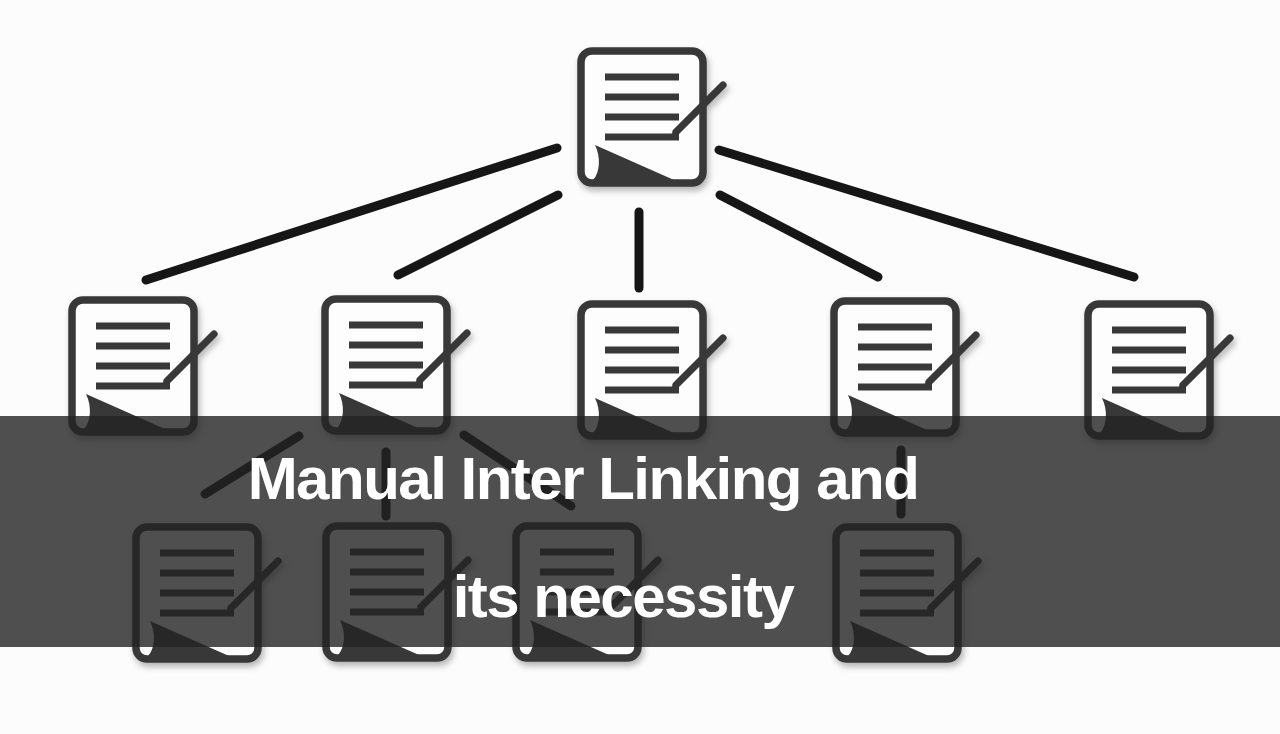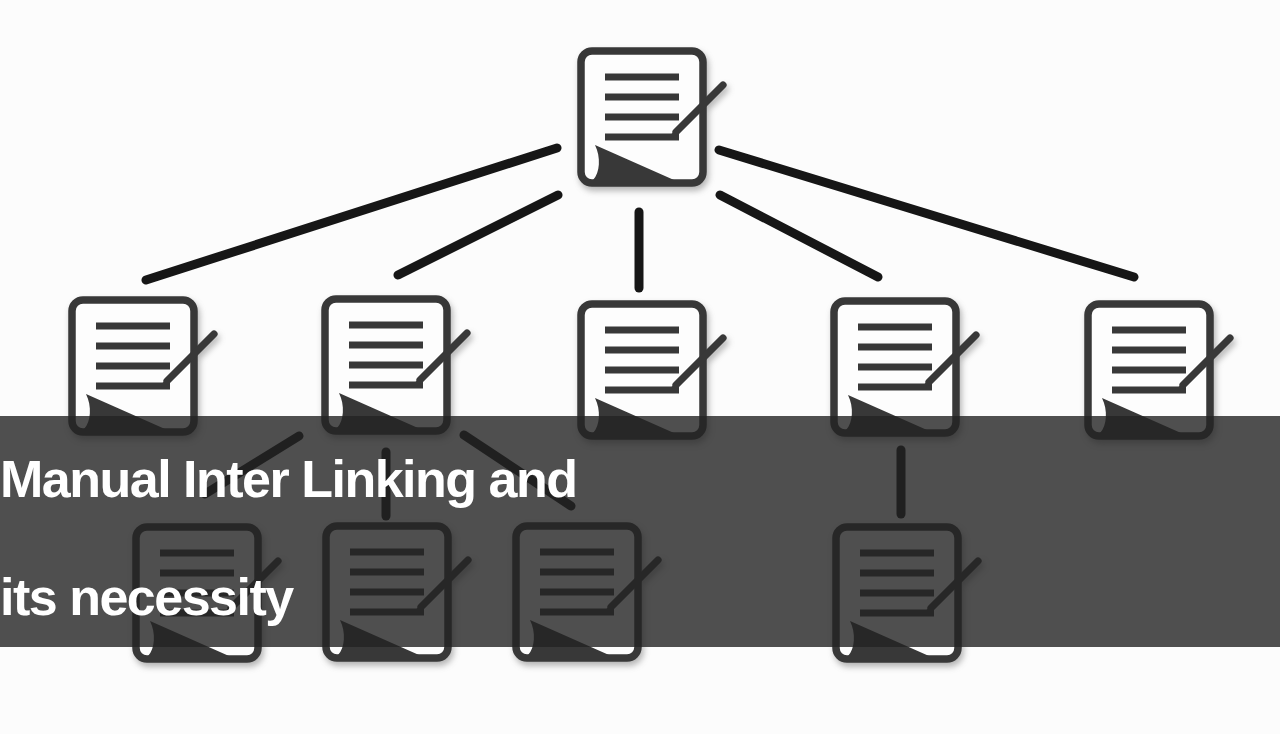--- a/index.html
+++ b/index.html
@@ -36,24 +36,24 @@
     left: 0;
     top: 416px;
     width: 1280px;
     height: 231px;
     z-index: 3;
   }
   .title-line {
     position: absolute;
     left: 0;
     width: 1166px;
-    text-align: left;
+    text-align: center;
     z-index: 4;
     font-weight: 700;
-    font-size: 52px;
+    font-size: 60px;
     line-height: 62px;
     letter-spacing: -1.5px;
     white-space: nowrap;
   }
   .title-line-1 { top: 448px; }
   .title-line-2 { top: 566px; }
 </style>
 </head>
 <body>
 
@@ -189,14 +189,14 @@
           <path d="M18,98 L97,133 L16,133 C23,126 24,110 18,98 Z" fill="#383838"></path>
           <line x1="95" y1="89" x2="100" y2="84" stroke="#383838" stroke-width="3.5" stroke-linecap="round"></line>
           <line x1="99" y1="85" x2="146" y2="38" stroke="#383838" stroke-width="7.2" stroke-linecap="round"></line>
         </svg>
       </div>
     </div>
 
   <div class="overlay-band" style="background: rgba(35, 35, 35, 0.8);"></div>
 
   <div class="title-line title-line-1" style="color: rgb(255, 255, 255);">Manual Inter Linking and</div>
-  <div class="title-line title-line-2" style="color: rgb(255, 255, 255);">its necessity</div>
+  <div class="title-line title-line-2" style="color: rgb(255, 255, 255); padding-left: 40px;">its necessity</div>
 </div>
 
 </body></html>

